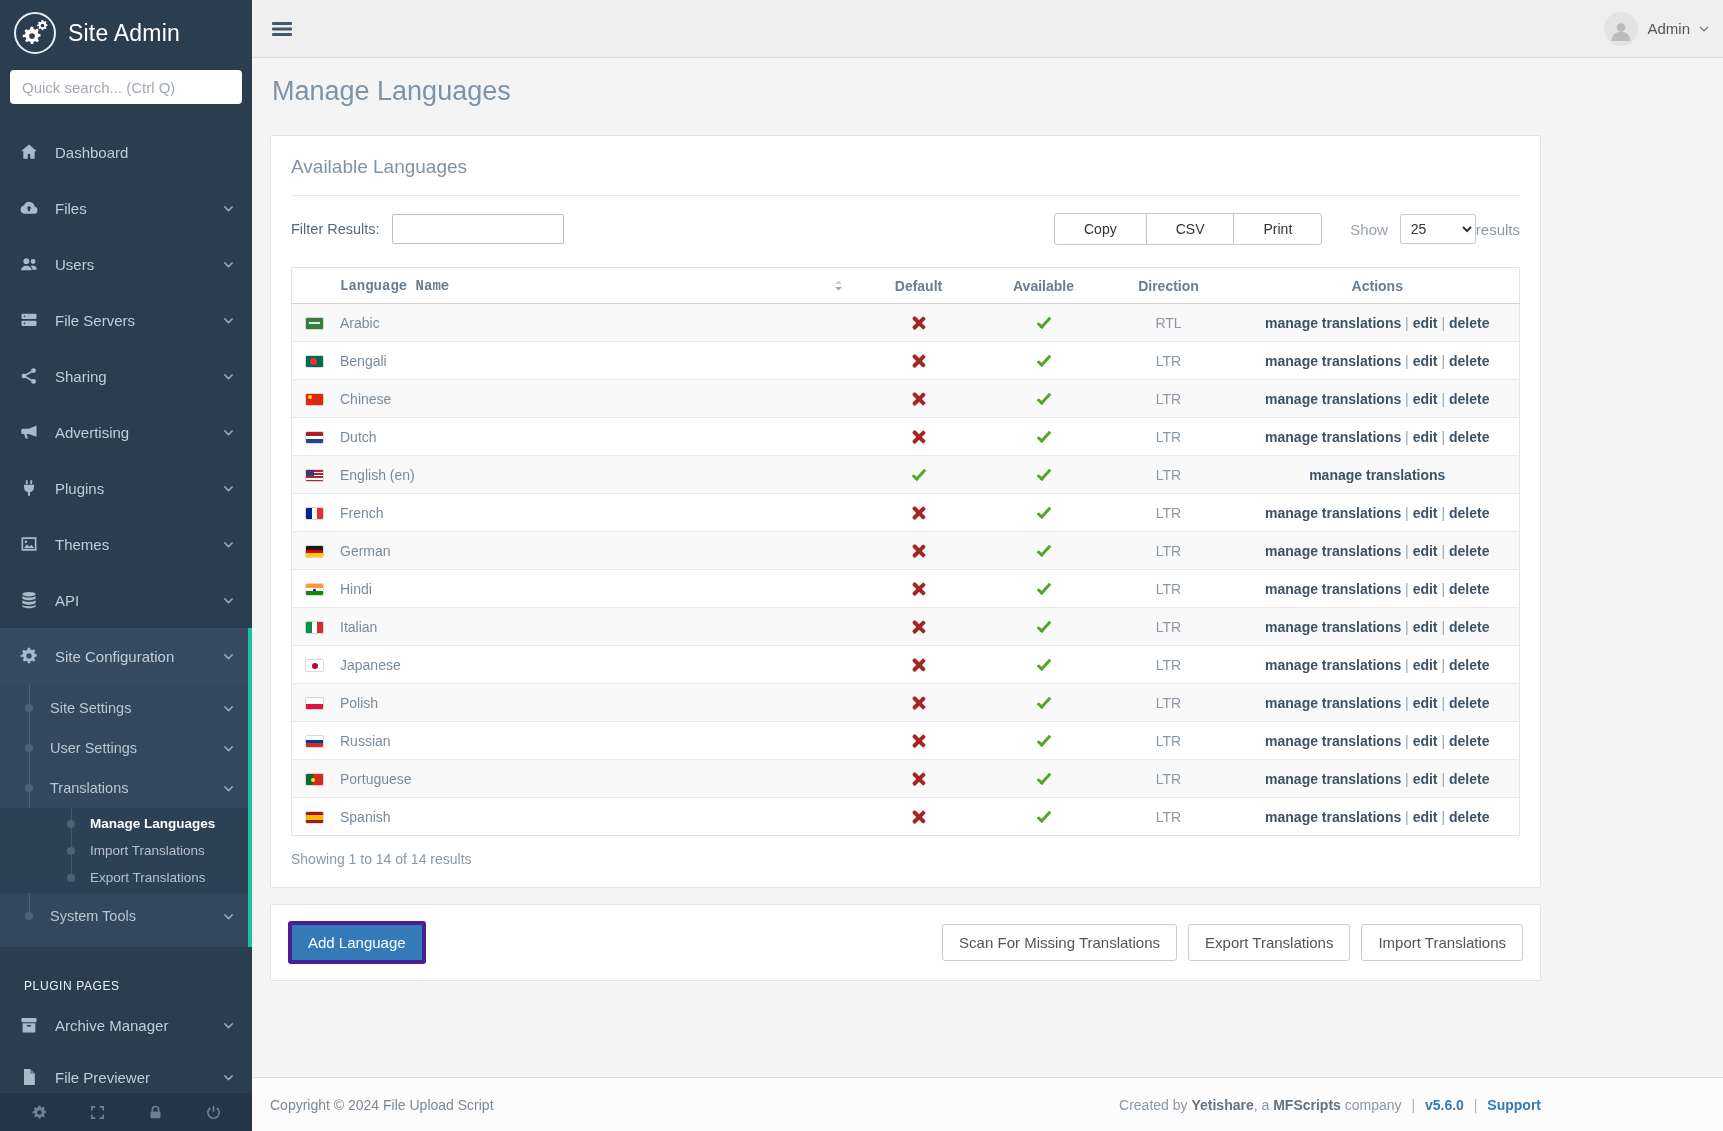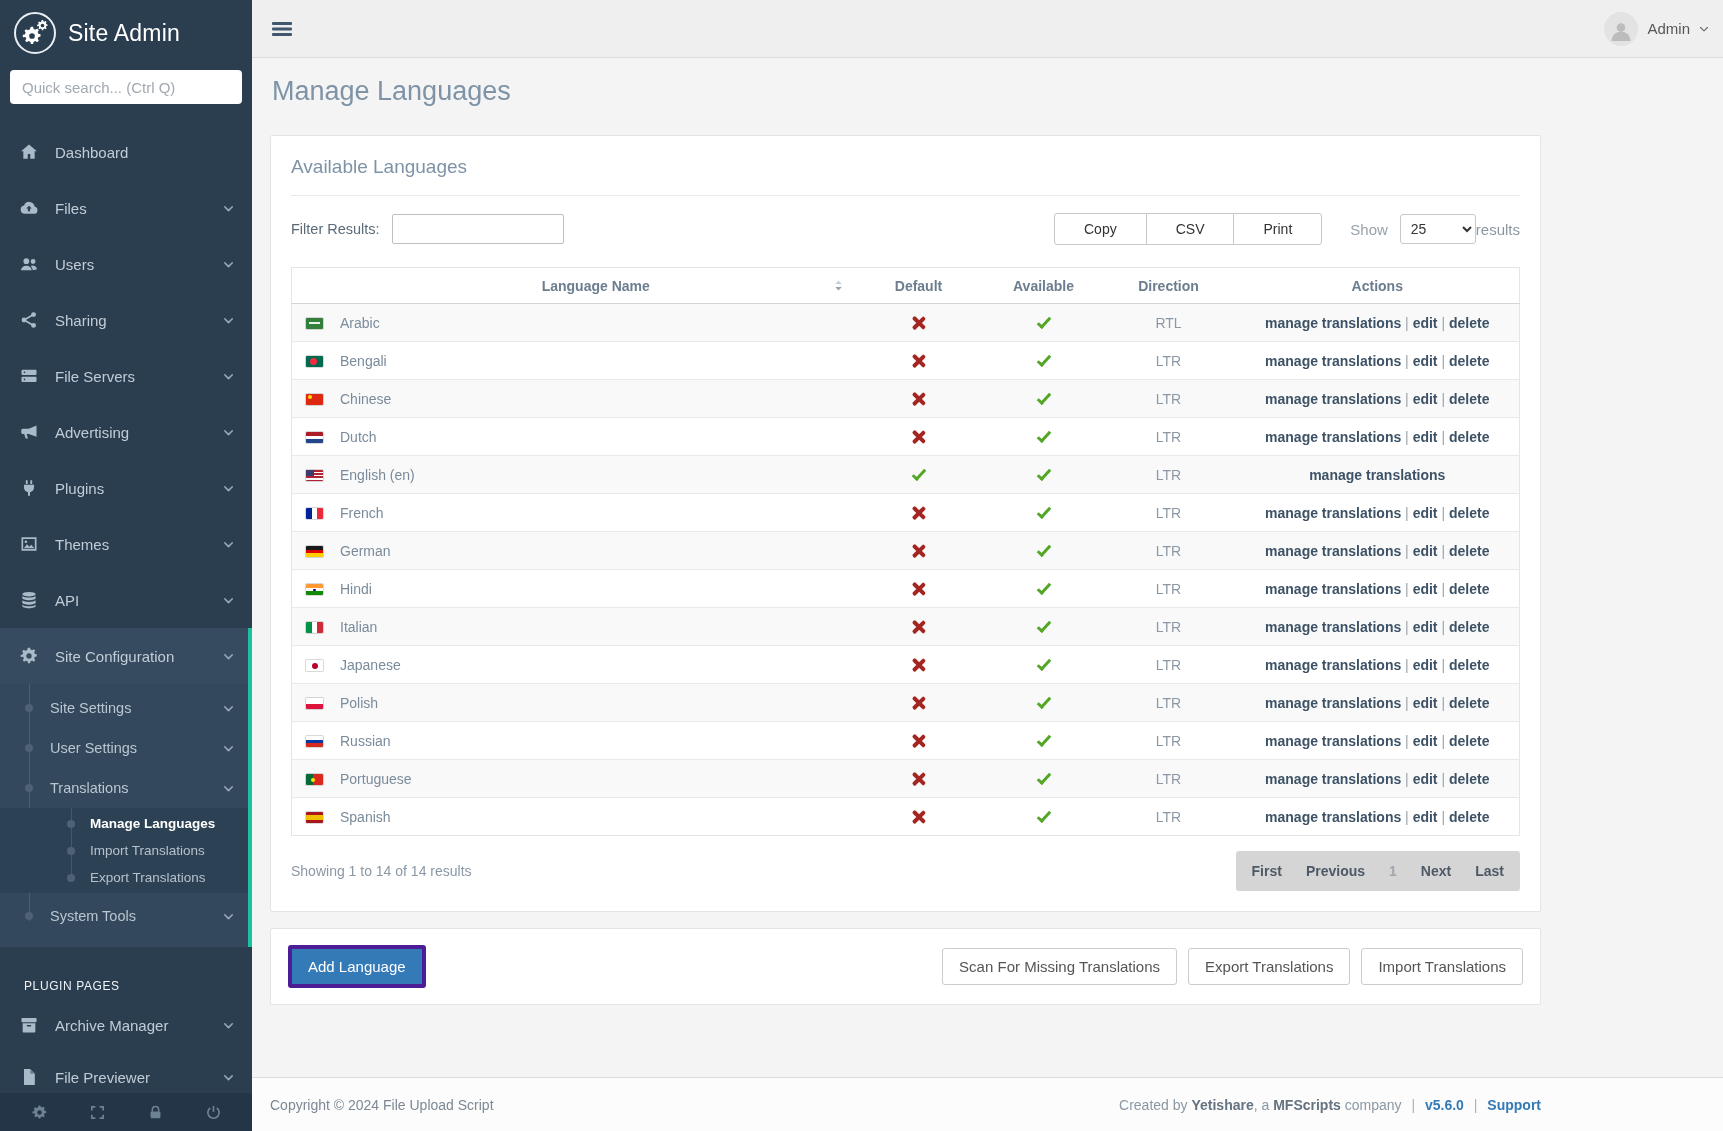--- a/index.html
+++ b/index.html
@@ -72,21 +72,21 @@
   .btn-group { display:flex; }
   .btn-group .tbtn { height:32px; padding:0 29px; background:#fff; border:1px solid #c8c8c8; font-size:14px; color:#333; font-family:inherit; cursor:pointer; margin-left:-1px; }
   .btn-group .tbtn:first-child { border-radius:3px 0 0 3px; margin-left:0; }
   .btn-group .tbtn:last-child { border-radius:0 3px 3px 0; }
   .show-label { font-size:15px; color:#98a2ab; margin:0 12px 0 28px; }
   .per-page { width:76px; height:30px; border:1px solid #c8c8c8; border-radius:3px; font-size:14px; color:#333; font-family:inherit; padding:0 6px; background:#fff; }
   .results-label { font-size:15px; color:#8a97a3; }
 
   table.lang-table { width:100%; border-collapse:collapse; margin-top:22px; border:1px solid #e5e5e5; table-layout:fixed; }
   .lang-table th { height:36px; font-size:14px; font-weight:bold; color:#6b7d8f; border-bottom:1px solid #d4d4d4; background:#fff; }
-  .th-name { text-align:center; padding-left:48px; position:relative; }
+  .th-name { text-align:left; padding-left:48px; position:relative;font-family:Liberation Mono, monospace; }
   .sort-icon { position:absolute; right:6px; top:10px; color:#9aa7b2; }
   .sort-icon svg { width:15px; height:15px; fill:currentColor; }
   .lang-table tbody tr { border-top:1px solid #e9e9e9; }
   .lang-table tbody tr:nth-child(odd) { background:#f9f9f9; }
   .lang-table td { height:38px; font-size:14px; vertical-align:middle; }
   .td-name { padding-left:14px; color:#7a8b9b; }
   .td-name .lang { margin-left:17px; }
   .td-center { text-align:center; }
   .td-dir { color:#8b98a5; }
   .td-actions { text-align:center; font-size:13.5px; }
@@ -193,43 +193,43 @@
       <span>Users</span>
       <span class="chev">
           <svg viewBox="0 0 16 16">
             <path d="M2.5 5.5 8 11l5.5-5.5" fill="none" stroke="currentColor" stroke-width="2.4" stroke-linecap="round" stroke-linejoin="round"></path>
           </svg>
         </span>
     </div>
     <div class="nav-item">
       <span class="nicon">
           <svg viewBox="0 0 24 24">
+            <rect x="3" y="4.5" width="18" height="6.2" rx="1.2"></rect>
+            <rect x="3" y="13" width="18" height="6.2" rx="1.2"></rect>
+            <circle cx="6.6" cy="7.6" r="1" fill="#2b3e50"></circle>
+            <circle cx="6.6" cy="16.1" r="1" fill="#2b3e50"></circle>
+          </svg>
+        </span>
+      <span>File Servers</span>
+      <span class="chev">
+          <svg viewBox="0 0 16 16">
+            <path d="M2.5 5.5 8 11l5.5-5.5" fill="none" stroke="currentColor" stroke-width="2.4" stroke-linecap="round" stroke-linejoin="round"></path>
+          </svg>
+        </span>
+    </div>
+    <div class="nav-item">
+      <span class="nicon">
+          <svg viewBox="0 0 24 24">
             <path d="M6 12 17.5 5.5M6 12l11.5 6.5" stroke="currentColor" stroke-width="2" fill="none"></path>
             <circle cx="6" cy="12" r="2.9"></circle>
             <circle cx="17.5" cy="5.5" r="2.9"></circle>
             <circle cx="17.5" cy="18.5" r="2.9"></circle>
           </svg>
         </span>
       <span>Sharing</span>
-      <span class="chev">
-          <svg viewBox="0 0 16 16">
-            <path d="M2.5 5.5 8 11l5.5-5.5" fill="none" stroke="currentColor" stroke-width="2.4" stroke-linecap="round" stroke-linejoin="round"></path>
-          </svg>
-        </span>
-    </div>
-    <div class="nav-item">
-      <span class="nicon">
-          <svg viewBox="0 0 24 24">
-            <rect x="3" y="4.5" width="18" height="6.2" rx="1.2"></rect>
-            <rect x="3" y="13" width="18" height="6.2" rx="1.2"></rect>
-            <circle cx="6.6" cy="7.6" r="1" fill="#2b3e50"></circle>
-            <circle cx="6.6" cy="16.1" r="1" fill="#2b3e50"></circle>
-          </svg>
-        </span>
-      <span>File Servers</span>
       <span class="chev">
           <svg viewBox="0 0 16 16">
             <path d="M2.5 5.5 8 11l5.5-5.5" fill="none" stroke="currentColor" stroke-width="2.4" stroke-linecap="round" stroke-linejoin="round"></path>
           </svg>
         </span>
     </div>
     <div class="nav-item">
       <span class="nicon">
           <svg viewBox="0 0 24 24">
             <path d="M21 4.2v13.6l-9.3-3.3H9.2l1.5 5.3H7.9L6.3 14.5H4.5a1.8 1.8 0 0 1-1.8-1.8V9.8A1.8 1.8 0 0 1 4.5 8h7.2z"></path>
@@ -627,27 +627,20 @@
     <td class="td-center"><span class="mark cross"></span></td>
     <td class="td-center"><span class="mark tick"></span></td>
     <td class="td-center td-dir">LTR</td>
     <td class="td-actions"><a class="action-link">manage translations</a><span class="sep"> | </span><a class="action-link">edit</a><span class="sep"> | </span><a class="action-link">delete</a></td>
   </tr>
 </tbody>
       </table>
 
       <div class="table-footer">
         <span class="summary">Showing 1 to 14 of 14 results</span>
-        <div class="pagination">
-          <span class="page-btn">First</span>
-          <span class="page-btn">Previous</span>
-          <span class="current">1</span>
-          <span class="page-btn">Next</span>
-          <span class="page-btn">Last</span>
-        </div>
       </div>
     </section>
 
     <section class="card card-actions">
       <button class="btn btn-primary">Add Language</button>
       <div class="actions-right">
         <button class="btn btn-default">Scan For Missing Translations</button>
         <button class="btn btn-default">Export Translations</button>
         <button class="btn btn-default">Import Translations</button>
       </div>

